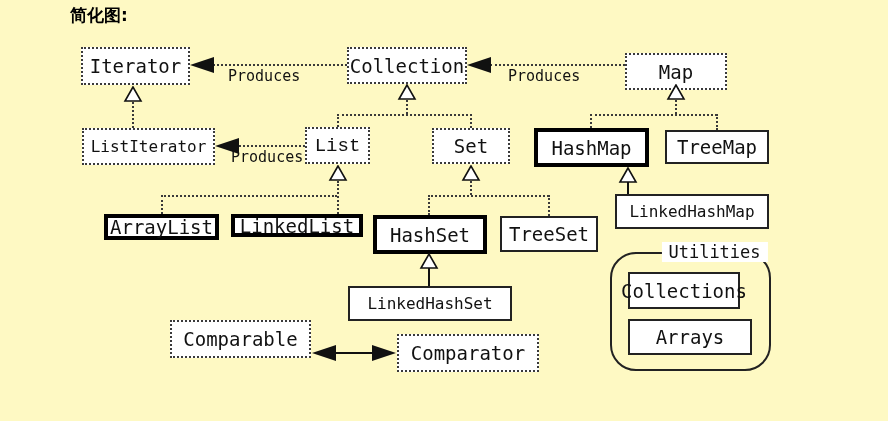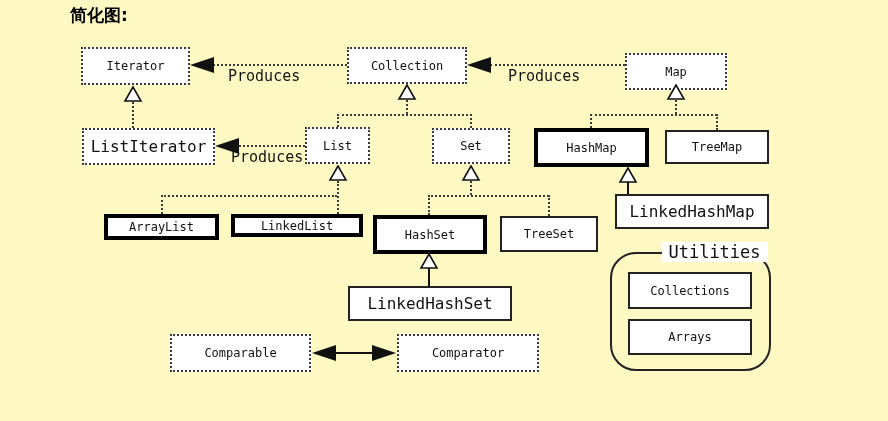--- a/index.html
+++ b/index.html
@@ -8,21 +8,21 @@
     font-family:"DejaVu Sans Mono","Liberation Mono",monospace;
     color:#111111;overflow:hidden;
   }
   .page-title{
     position:absolute;left:70px;top:4px;
     font-family:"DejaVu Sans","Liberation Sans",sans-serif;
     font-weight:bold;font-size:17px;color:#000;
   }
   .node{
     position:absolute;display:flex;align-items:center;justify-content:center;
-    box-sizing:border-box;font-size:12px;white-space:nowrap;background:#fff;
+    box-sizing:border-box;font-size:19px;white-space:nowrap;background:#fff;
     letter-spacing:0px;
   }
   .iface{border:2px dotted #3a3a3a;}
   .bold-cls{border:4px solid #000;}
   .thin-cls{border:2px solid #222;}
   .hline-d{position:absolute;height:0;border-top:2px dotted #3a3a3a;}
   .vline-d{position:absolute;width:0;border-left:2px dotted #3a3a3a;}
   .vline-s{position:absolute;width:0;border-left:2px solid #111;}
   .hline-s{position:absolute;height:0;border-top:2px solid #111;}
   .head-left{position:absolute;width:0;height:0;
@@ -38,33 +38,33 @@
   }
   .group-legend{
     position:absolute;top:-12px;left:50%;transform:translateX(-50%);
     background:#fff;padding:0 7px;font-size:17px;white-space:nowrap;margin-left:24px;
   }
   
   #n-iterator{left:81px;top:47px;width:109px;height:38px;}
   #n-collection{left:347px;top:47px;width:120px;height:37px;}
   #n-map{left:625px;top:53px;width:102px;height:37px;}
   #n-listiterator{left:82px;top:128px;width:133px;height:37px;font-size:16px;}
-  #n-list{left:305px;top:127px;width:65px;height:37px;}
+  #n-list{left:305px;top:127px;width:65px;height:37px;font-family:Liberation Mono, monospace;}
   #n-set{left:432px;top:128px;width:78px;height:36px;}
   #n-hashmap{left:534px;top:128px;width:115px;height:39px;}
   #n-treemap{left:665px;top:130px;width:104px;height:34px;}
   #n-linkedhashmap{left:615px;top:194px;width:154px;height:35px;font-size:16px;}
   #n-arraylist{left:104px;top:214px;width:115px;height:26px;}
   #n-linkedlist{left:231px;top:214px;width:132px;height:23px;}
   #n-hashset{left:373px;top:215px;width:114px;height:39px;}
   #n-treeset{left:500px;top:216px;width:98px;height:36px;}
   #n-linkedhashset{left:348px;top:286px;width:164px;height:35px;font-size:16px;}
-  #n-comparable{left:170px;top:334px;width:141px;height:38px;}
+  #n-comparable{left:170px;top:320px;width:141px;height:38px;}
   #n-comparator{left:397px;top:334px;width:142px;height:38px;}
-  #n-collections{left:628px;top:272px;width:124px;height:37px;}
+  #n-collections{left:628px;top:272px;width:112px;height:37px;}
   #n-arrays{left:628px;top:319px;width:124px;height:36px;}
   #g-utilities{left:610px;top:252px;width:161px;height:119px;}
 </style>
 </head>
 <body>
 
 <div class="canvas">
 
   <div class="page-title">简化图:</div>
 

